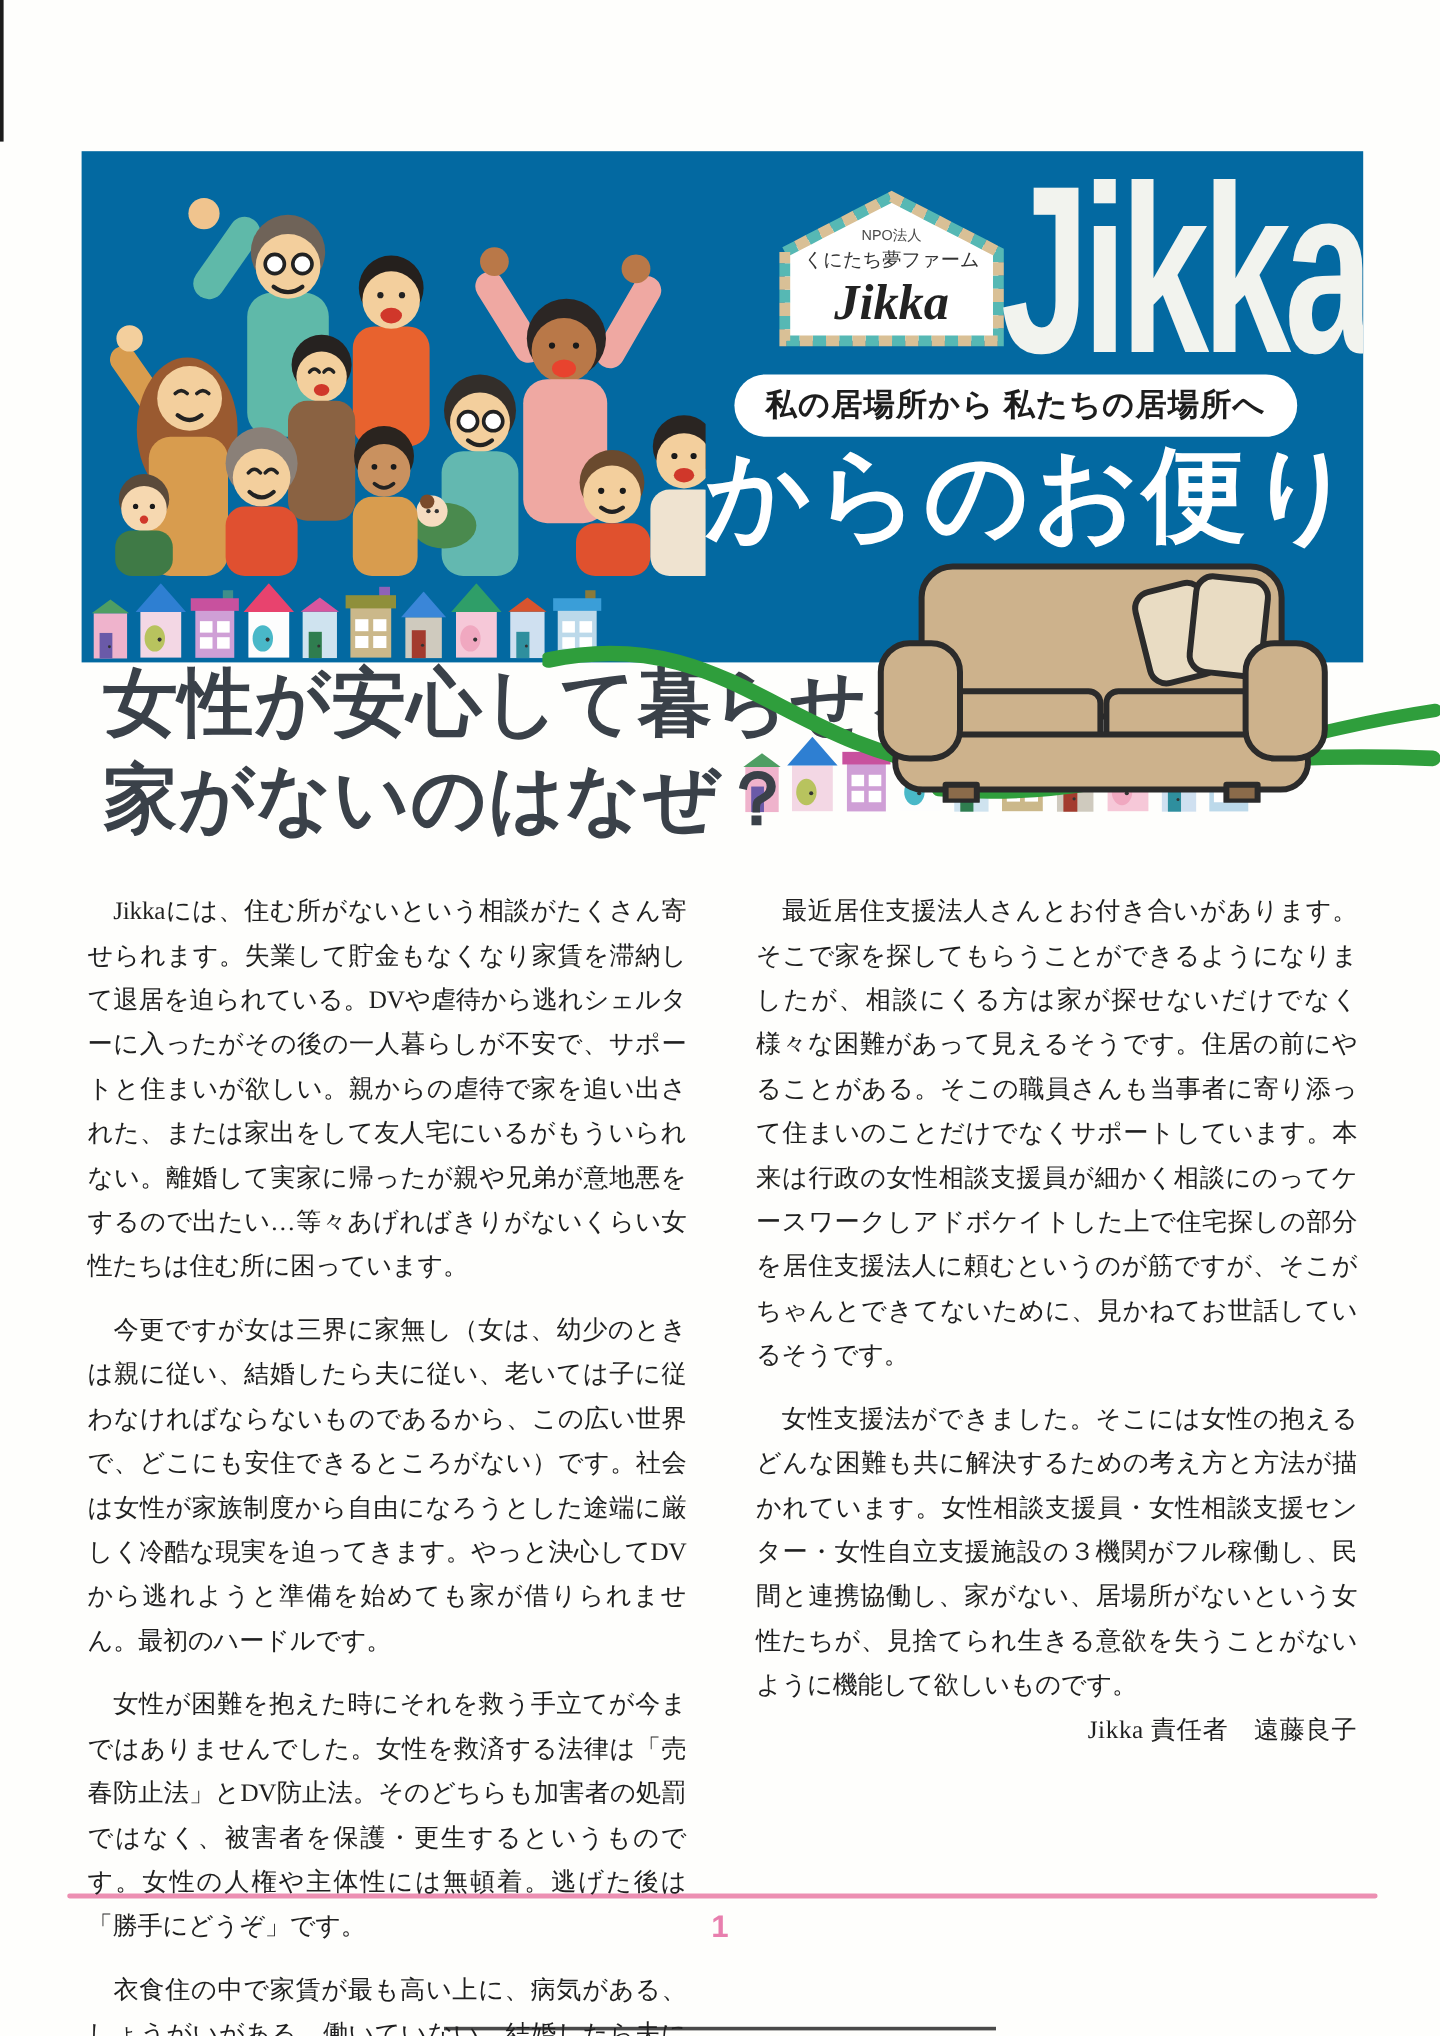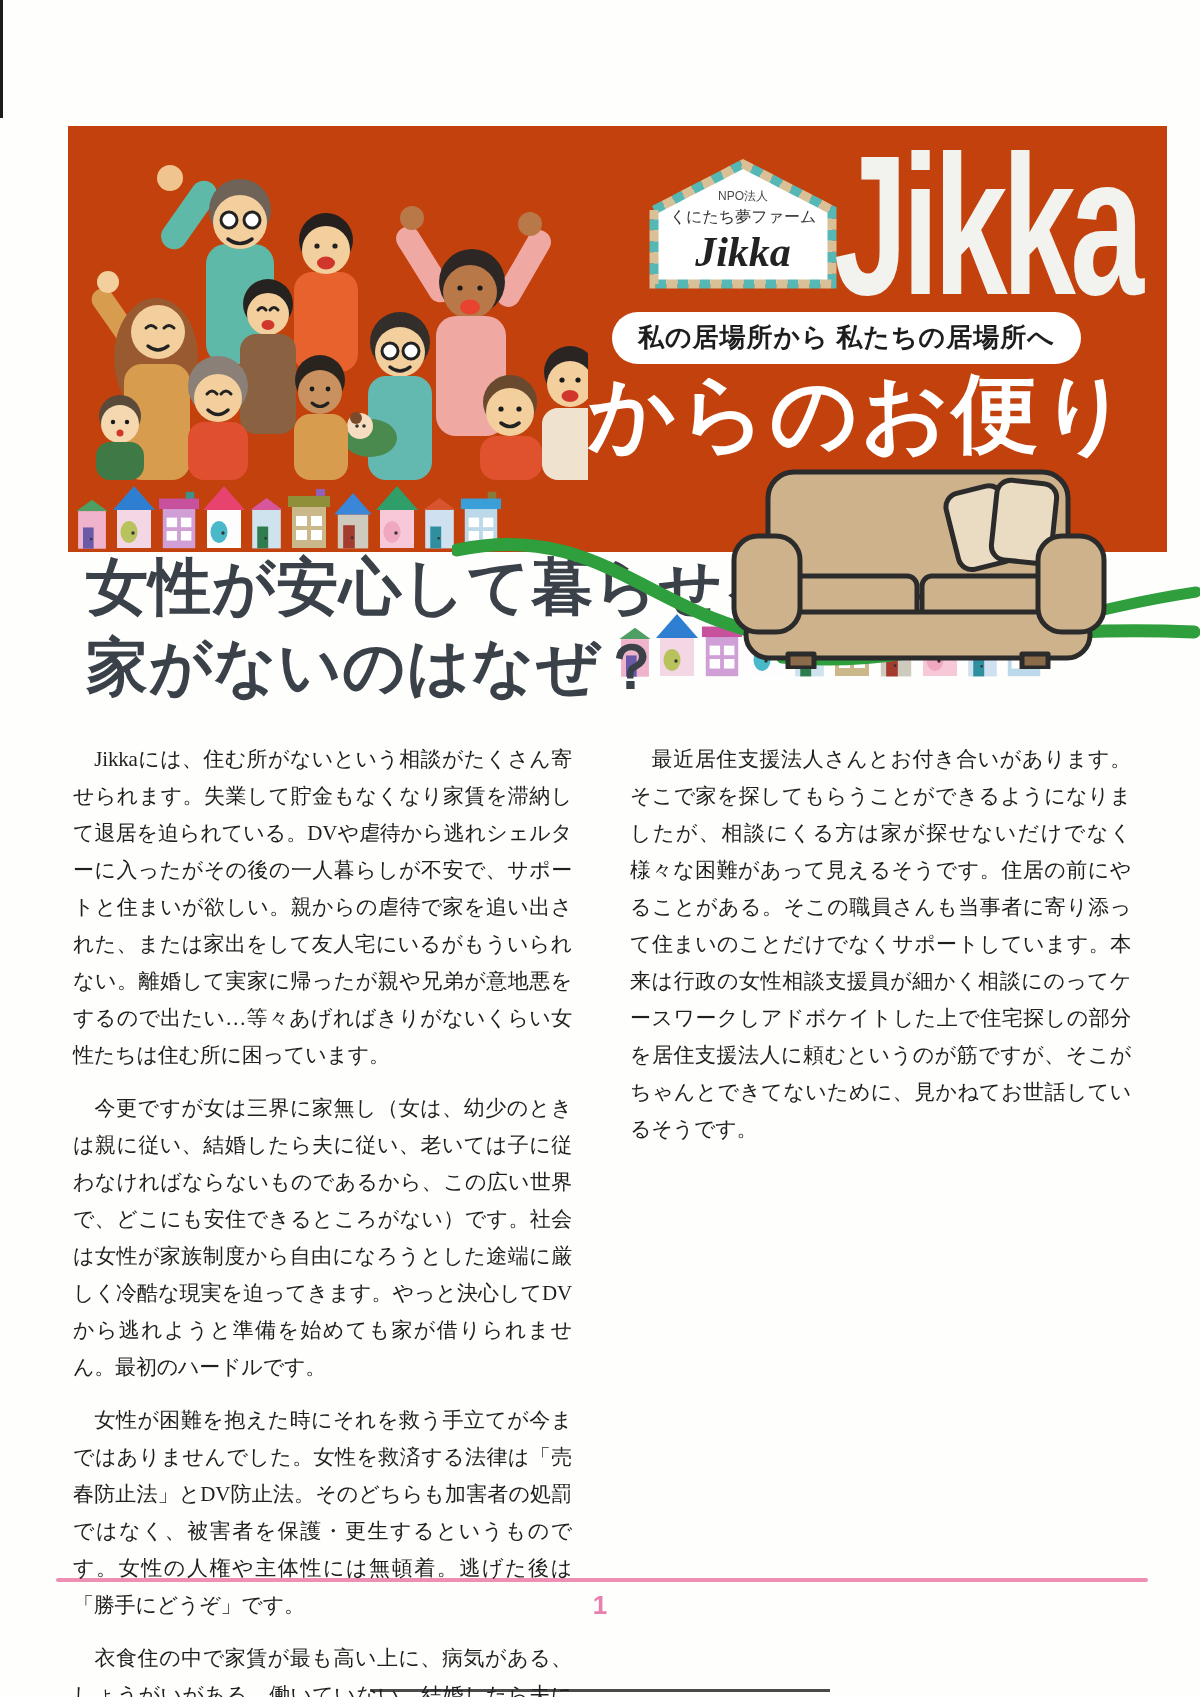--- a/index.html
+++ b/index.html
@@ -10,21 +10,21 @@
   .edge-bottom{position:absolute;left:370px;top:1689px;width:460px;height:3px;background:#2a2a2a;opacity:.85;}
 
   
   .masthead{position:absolute;left:60px;top:62px;display:flex;align-items:flex-end;gap:10px;
             font-family:"Liberation Sans","DejaVu Sans",sans-serif;}
   .mast-bullet{width:37px;height:37px;border-radius:50%;background:#df66a0;margin-bottom:4px;}
   .mast-title{font-size:47px;font-weight:bold;color:#df66a0;letter-spacing:2px;line-height:1;}
   .mast-freq{font-size:22px;color:#2f2f2f;font-weight:bold;line-height:1;margin-bottom:5px;letter-spacing:1px;}
 
   
-  .banner{position:absolute;left:68px;top:126px;width:1068px;height:426px;background:#c2410c;overflow:hidden;padding-left:31px;}
+  .banner{position:absolute;left:68px;top:126px;width:1068px;height:426px;background:#0369a1;overflow:hidden;}
   .people{position:absolute;left:0;top:0;}
   .badge{position:absolute;left:576px;top:32px;}
   .big-jikka{position:absolute;left:766px;top:0px;font-family:"Liberation Sans","DejaVu Sans",sans-serif;
              font-size:195px;font-weight:bold;color:#f2f3ee;letter-spacing:-8px;line-height:1;
              transform:scale(0.68,1.02);transform-origin:left top;white-space:nowrap;}
   .tagline{position:absolute;left:544px;top:186px;height:52px;line-height:52px;background:#ffffff;
            border-radius:26px;padding:0 26px;font-size:26px;font-weight:bold;color:#1d1d1d;
            letter-spacing:1px;white-space:nowrap;}
   .banner-title{position:absolute;left:520px;top:238px;font-family:"Liberation Sans","DejaVu Sans",sans-serif;
                 font-size:86px;font-weight:bold;color:#ffffff;letter-spacing:3px;line-height:1.15;white-space:nowrap;}
@@ -380,18 +380,19 @@
   </svg>
 
   <div class="column col-left">
     <p>　Jikkaには、住む所がないという相談がたくさん寄せられます。失業して貯金もなくなり家賃を滞納して退居を迫られている。DVや虐待から逃れシェルターに入ったがその後の一人暮らしが不安で、サポートと住まいが欲しい。親からの虐待で家を追い出された、または家出をして友人宅にいるがもういられない。離婚して実家に帰ったが親や兄弟が意地悪をするので出たい…等々あげればきりがないくらい女性たちは住む所に困っています。</p>
     <p>　今更ですが女は三界に家無し（女は、幼少のときは親に従い、結婚したら夫に従い、老いては子に従わなければならないものであるから、この広い世界で、どこにも安住できるところがない）です。社会は女性が家族制度から自由になろうとした途端に厳しく冷酷な現実を迫ってきます。やっと決心してDVから逃れようと準備を始めても家が借りられません。最初のハードルです。</p>
     <p>　女性が困難を抱えた時にそれを救う手立てが今まではありませんでした。女性を救済する法律は「売春防止法」とDV防止法。そのどちらも加害者の処罰ではなく、被害者を保護・更生するというものです。女性の人権や主体性には無頓着。逃げた後は「勝手にどうぞ」です。</p>
     <p>　衣食住の中で家賃が最も高い上に、病気がある、しょうがいがある、働いていない、結婚したら夫に従い、となると部屋を貸してはもらえない。緊急連絡先がないとい</p>
   </div>
   <div class="column col-right">
     <p>　最近居住支援法人さんとお付き合いがあります。そこで家を探してもらうことができるようになりましたが、相談にくる方は家が探せないだけでなく様々な困難があって見えるそうです。住居の前にやることがある。そこの職員さんも当事者に寄り添って住まいのことだけでなくサポートしています。本来は行政の女性相談支援員が細かく相談にのってケースワークしアドボケイトした上で住宅探しの部分を居住支援法人に頼むというのが筋ですが、そこがちゃんとできてないために、見かねてお世話しているそうです。</p>
+    <p><span>　女性支援法ができました。そこには女性の抱えるどんな困難も共に解決するための考え方と方法が描かれています。女性相談支援員・女性相談支援センター・女性自立支援施設の３機関がフル稼働し、民間と連携協働し、家がない、居場所がないという女性たちが、見捨てられ生きる意欲を失うことがないように機能して欲しいものです。</span><span class="sig">Jikka 責任者　遠藤良子</span></p>
   </div>
 
   <div class="rule-pink"></div>
   <div class="page-num">1</div>
 
 </div>
 
 </body></html>

